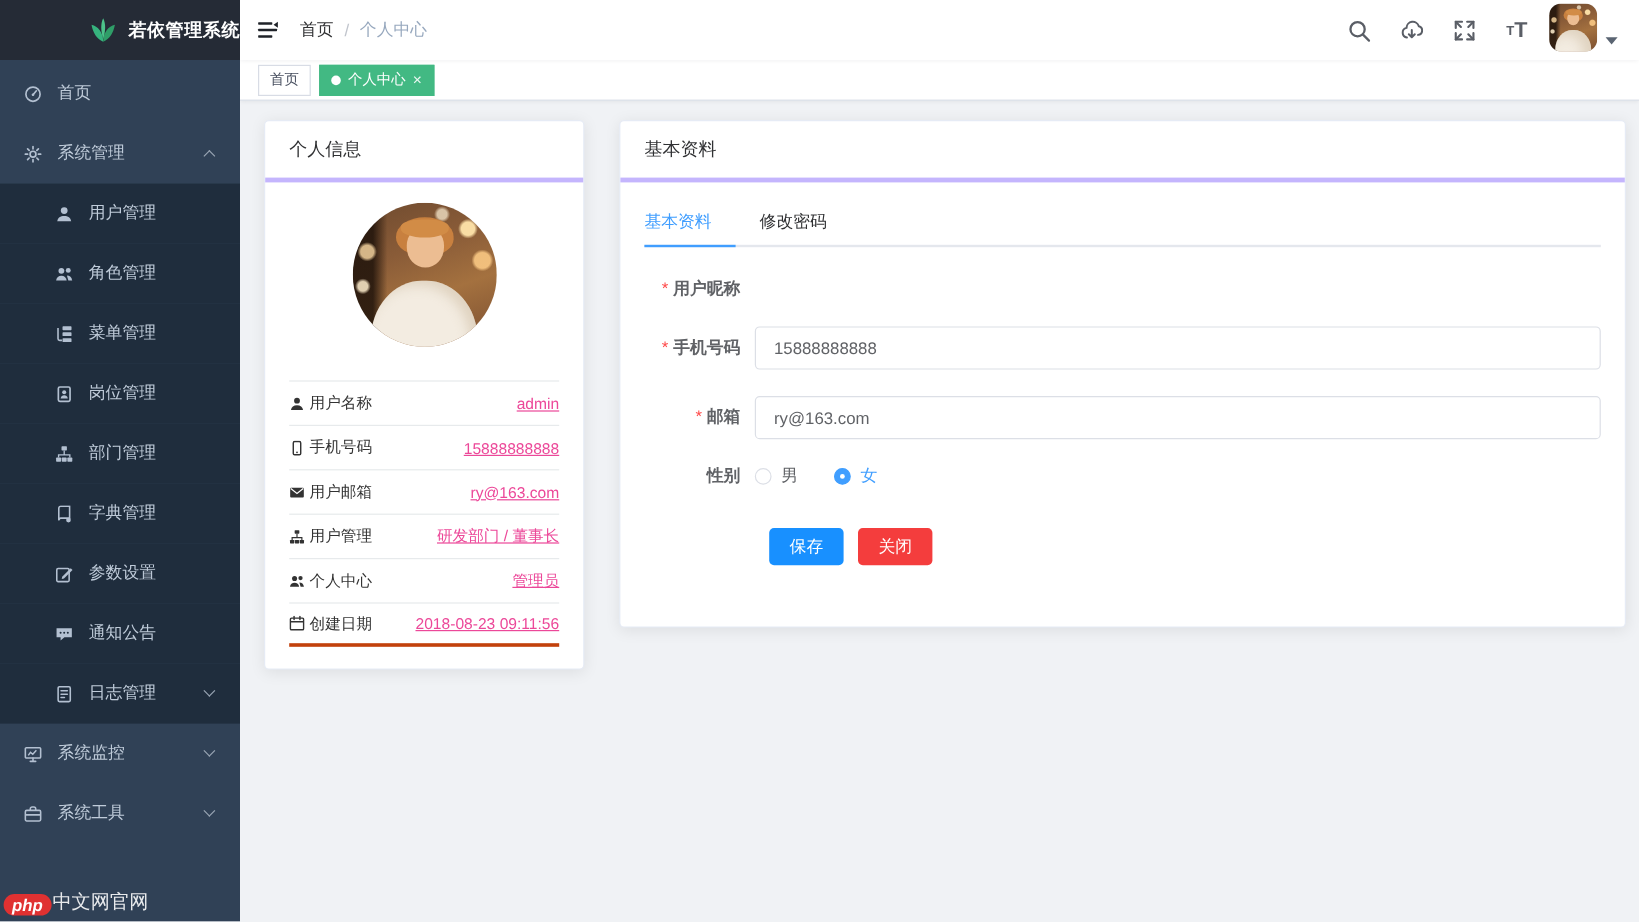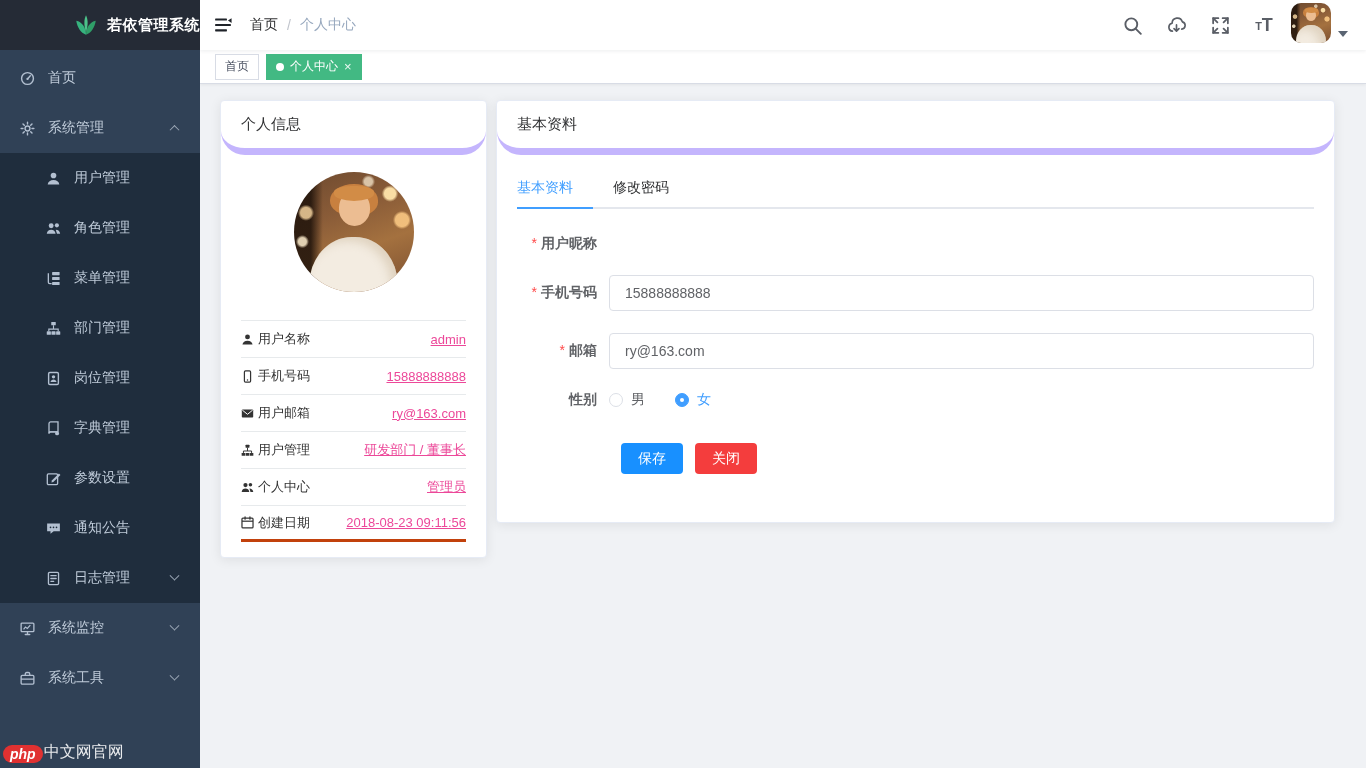--- a/index.html
+++ b/index.html
@@ -71,23 +71,23 @@
   .tag { height:26px; display:inline-flex; align-items:center; padding:0 9px; border:1px solid #d8dce5;
     background:#fff; color:#495060; font-size:12px; cursor:pointer; gap:6px; }
   .tag.active { background:#42b983; border-color:#42b983; color:#fff; }
   .tag-dot { width:8px; height:8px; border-radius:50%; background:#fff; }
   .tag-close { font-size:13px; line-height:1; opacity:.9; cursor:pointer; }
 
   
   .main { position:absolute; left:200px; top:85px; right:0; bottom:0; background:#f0f2f5; }
   .card { position:absolute; background:#fff; border:1px solid #e6ebf5; border-radius:4px;
     box-shadow:0 2px 12px 0 rgba(0,0,0,.08); }
-  .card-header { padding:14px 20px; border-bottom:7px solid #c4b5fd; font-size:15px; color:#303133;border-radius:24px; }
+  .card-header { padding:14px 20px; border-bottom:4px solid #c4b5fd; font-size:15px; color:#303133; }
   .profile-card { left:20px; top:15px; width:267px; height:458px; }
-  .detail-card { left:296px; top:15px; width:839px; height:423px; }
+  .detail-card { left:316px; top:15px; width:839px; height:423px; }
 
   
   .photo.big { width:120px; height:120px; border-radius:50%; margin:17px auto 10px; }
   .plist { list-style:none; margin:28px 20px 0; font-size:13px; color:#555; }
   .plist li { display:flex; align-items:center; height:37px; border-top:1px solid #e7eaec; }
   .plist li:last-child { border-bottom:3px solid #c2410c; }
   .pl { display:flex; align-items:center; gap:4px; color:#333; }
   .pl svg { width:13px; height:13px; color:#333; }
   .pv { margin-left:auto; color:#ec4899;text-decoration:underline; }
 
@@ -172,35 +172,35 @@
           <svg viewBox="0 0 16 16" fill="currentColor">
             <path d="M2.5 2.5v9.5a1.5 1.5 0 0 0 1.5 1.5h2" fill="none" stroke="currentColor" stroke-width="1.4"></path>
             <rect x="6.5" y="1" width="8" height="3.4" rx=".6"></rect>
               <rect x="6.5" y="6.3" width="8" height="3.4" rx=".6"></rect>
             <rect x="6.5" y="11.6" width="8" height="3.4" rx=".6"></rect>
           </svg>
           <span class="m-label">菜单管理</span>
         </div>
         <div class="sub-item">
           <svg viewBox="0 0 16 16" fill="currentColor">
+            <rect x="2.8" y="1.6" width="10.4" height="12.8" rx="1.4" fill="none" stroke="currentColor" stroke-width="1.5"></rect>
+            <circle cx="8" cy="6.2" r="1.8"></circle>
+              <path d="M4.8 11.8c.3-1.9 1.6-2.8 3.2-2.8s2.9.9 3.2 2.8z"></path>
+          </svg>
+          <span class="m-label">岗位管理</span>
+        </div>
+        <div class="sub-item">
+          <svg viewBox="0 0 16 16" fill="currentColor">
             <rect x="5.6" y="1" width="4.8" height="3.6" rx=".6"></rect>
               <rect x="0.8" y="11" width="4.4" height="3.6" rx=".6"></rect>
             <rect x="5.8" y="11" width="4.4" height="3.6" rx=".6"></rect>
               <rect x="10.8" y="11" width="4.4" height="3.6" rx=".6"></rect>
             <path d="M8 4.6v4M3 11V8.6h10V11" fill="none" stroke="currentColor" stroke-width="1.2"></path>
           </svg>
           <span class="m-label">部门管理</span>
-        </div>
-        <div class="sub-item">
-          <svg viewBox="0 0 16 16" fill="currentColor">
-            <rect x="2.8" y="1.6" width="10.4" height="12.8" rx="1.4" fill="none" stroke="currentColor" stroke-width="1.5"></rect>
-            <circle cx="8" cy="6.2" r="1.8"></circle>
-              <path d="M4.8 11.8c.3-1.9 1.6-2.8 3.2-2.8s2.9.9 3.2 2.8z"></path>
-          </svg>
-          <span class="m-label">岗位管理</span>
         </div>
         <div class="sub-item">
           <svg viewBox="0 0 16 16" fill="currentColor">
             <path d="M3.2 2.8A1.8 1.8 0 0 1 5 1h7.8v10.6H5a1.8 1.8 0 0 0-1.8 1.8z" fill="none" stroke="currentColor" stroke-width="1.4"></path>
             <path d="M3.2 13.4c0-1 .8-1.8 1.8-1.8h7.8" fill="none" stroke="currentColor" stroke-width="1.4"></path>
             <circle cx="11.8" cy="13.2" r="2.1"></circle>
           </svg>
           <span class="m-label">字典管理</span>
         </div>
         <div class="sub-item">

